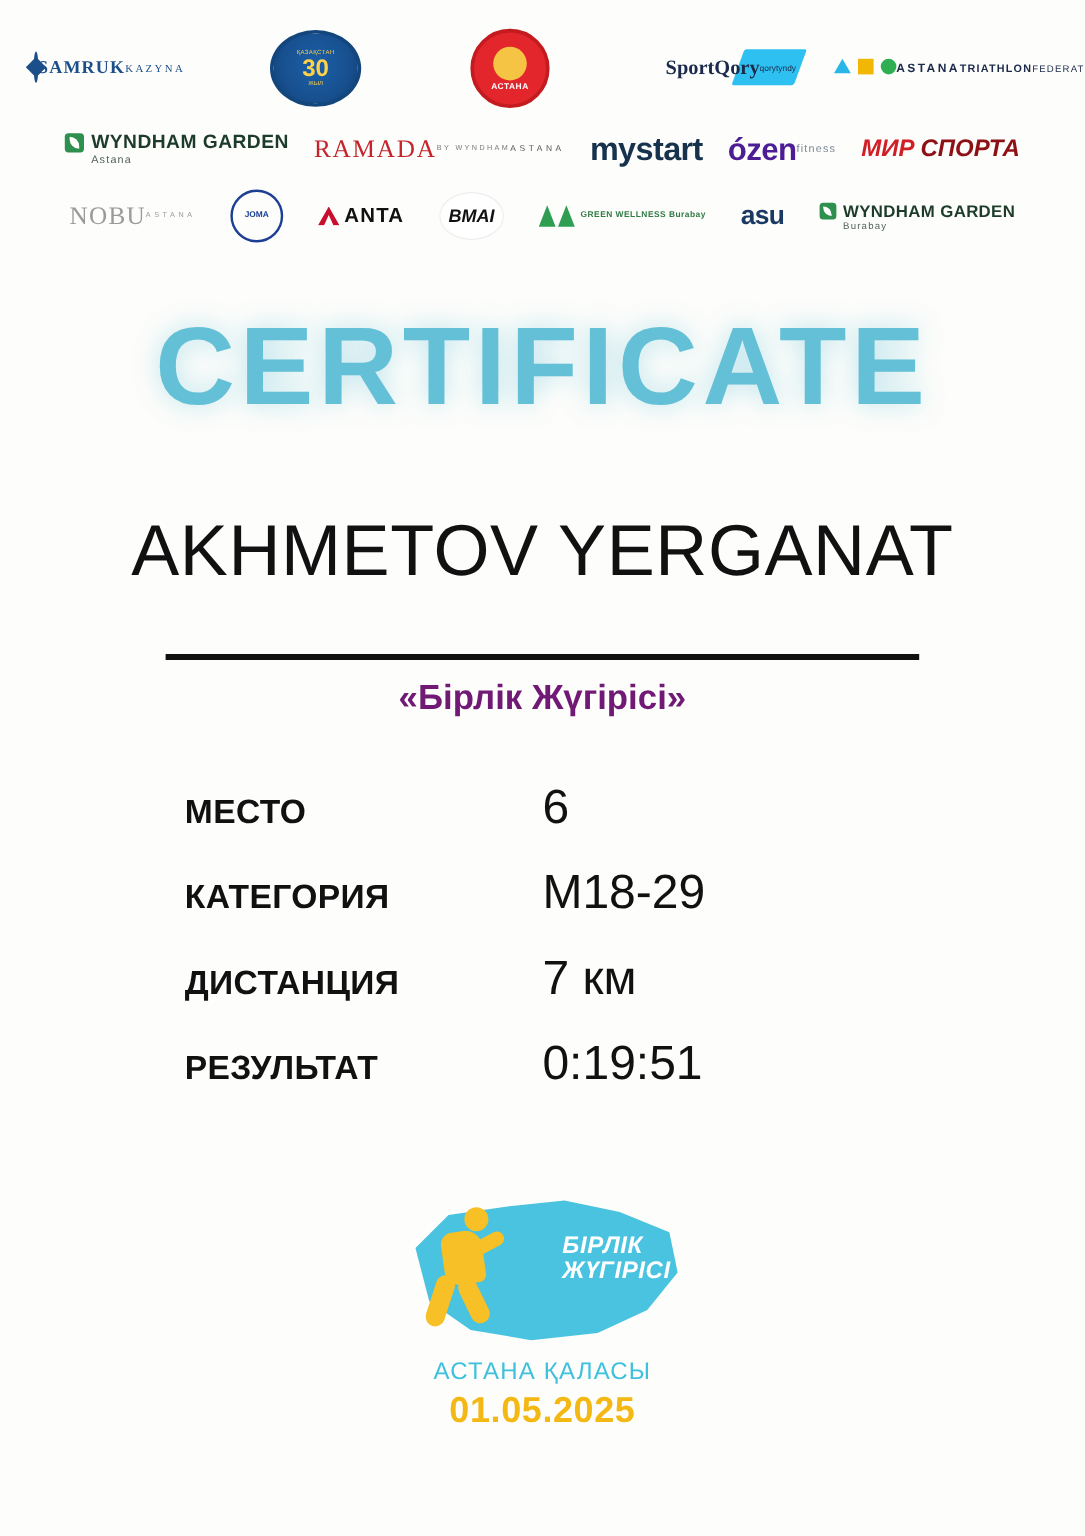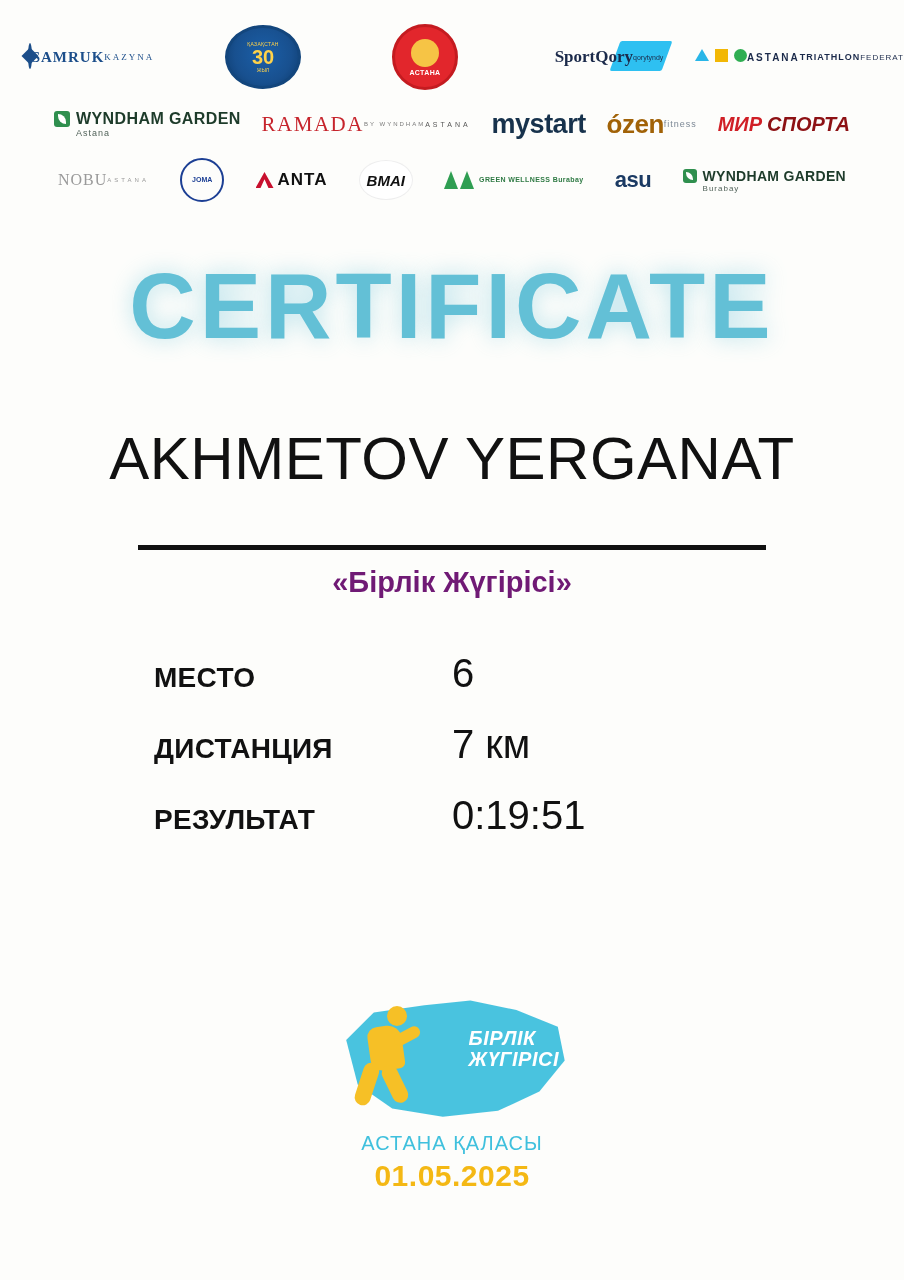--- a/index.html
+++ b/index.html
@@ -138,30 +138,30 @@
   .lg-wyndham .sub { font-size:9px; color:#52635a; margin-left:22px; letter-spacing:1px;}
 
   .lg-ramada { text-align:center; }
   .lg-ramada .t { font-family:"Liberation Serif", serif; font-size:21px; color:#c6242c; letter-spacing:1.5px; }
   .lg-ramada .s { font-size:6px; color:#7a7a7a; letter-spacing:2px; }
   .lg-ramada .s2 { font-size:7px; color:#555; letter-spacing:3px; }
 
   .lg-mystart { font-size:27px; font-weight:bold; color:#17324c; letter-spacing:-.5px; }
 
   .lg-ozen { text-align:center; }
-  .lg-ozen .t { font-size:26px; font-weight:bold; color:#a16207; letter-spacing:-.5px; }
+  .lg-ozen .t { font-size:26px; font-weight:bold; color:#4c1d95; letter-spacing:-.5px; }
   .lg-ozen .s { font-size:9px; color:#7b8794; letter-spacing:1px; }
 
   .lg-mirsporta { display:flex; align-items:center; gap:5px; }
   .lg-mirsporta .a { font-size:20px; font-weight:bold; color:#d01f26; font-style:italic; }
   .lg-mirsporta .b { font-size:20px; font-weight:bold; color:#8d1114; font-style:italic; }
 
   
   .lg-nobu { text-align:center; color:#9a9a9a; }
-  .lg-nobu .t { font-family:"Liberation Serif", serif; font-size:16px; letter-spacing:1px; }
+  .lg-nobu .t { font-family:"Liberation Serif", serif; font-size:21px; letter-spacing:1px; }
   .lg-nobu .s { font-size:6px; letter-spacing:3px; }
 
   .lg-joma { width:44px;height:44px;border-radius:50%;border:2px solid #1c3f94; display:flex;align-items:center;justify-content:center; }
   .lg-joma .inner { font-size:7px; font-weight:bold; color:#1c3f94; text-align:center; line-height:1.05; }
 
   .lg-anta { display:flex; align-items:center; gap:4px; }
   .lg-anta .mark { width:18px;height:16px;background:#c8102e; clip-path: polygon(0 100%, 50% 0, 100% 100%, 72% 100%, 50% 45%, 28% 100%); }
   .lg-anta .t { font-size:17px; font-weight:bold; color:#111; letter-spacing:1px; }
 
   .lg-bmai { width:54px;height:40px; border-radius:50%; background:#fff; display:flex;align-items:center;justify-content:center; box-shadow: 0 0 0 1px #eee inset;}
@@ -416,20 +416,24 @@
   <div class="divider"></div>
 
   <div class="event-name">«Бірлік Жүгірісі»</div>
 
   <div class="results">
     <div class="result-row">
       <div class="result-label">МЕСТО</div>
       <div class="result-value">6</div>
     </div>
     <div class="result-row">
+      <div class="result-label">КАТЕГОРИЯ</div>
+      <div class="result-value">M18-29</div>
+    </div>
+    <div class="result-row">
       <div class="result-label">ДИСТАНЦИЯ</div>
       <div class="result-value">7 км</div>
     </div>
     <div class="result-row">
       <div class="result-label">РЕЗУЛЬТАТ</div>
       <div class="result-value">0:19:51</div>
     </div>
   </div>
 
   <div class="footer-plate"></div>

